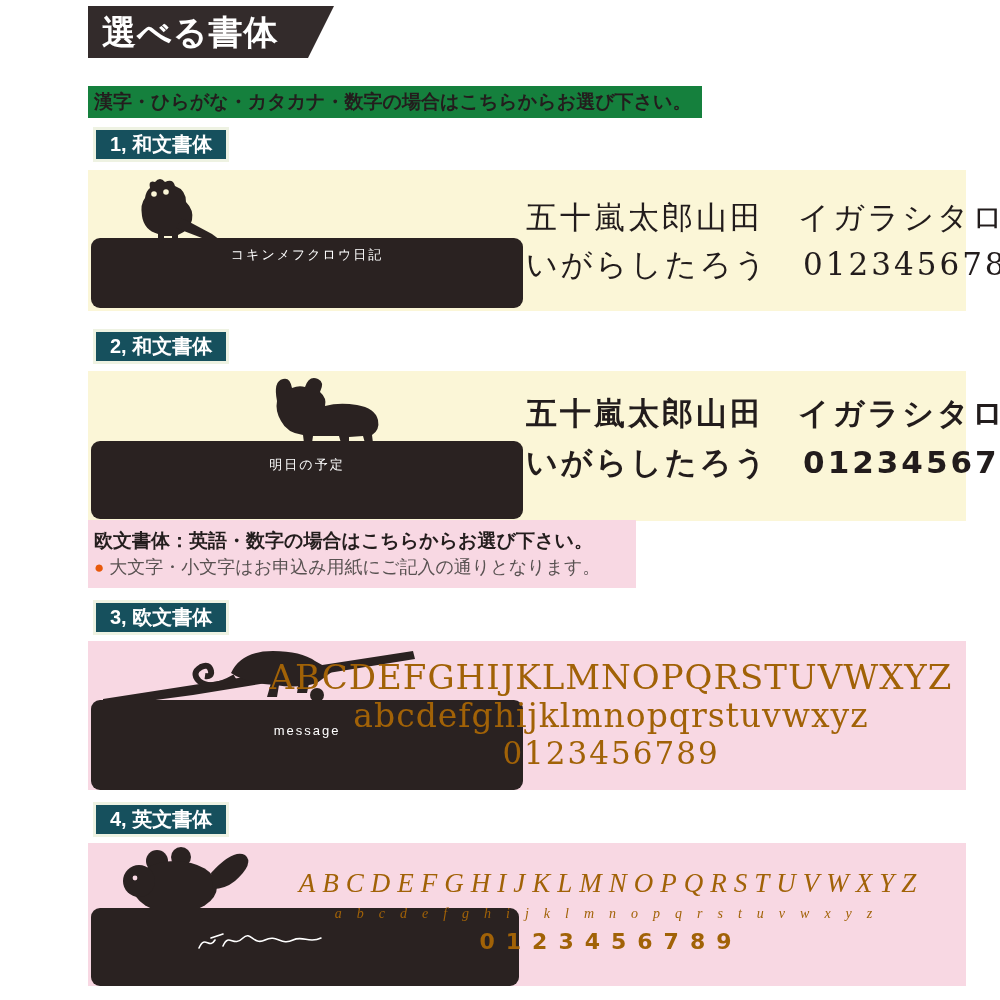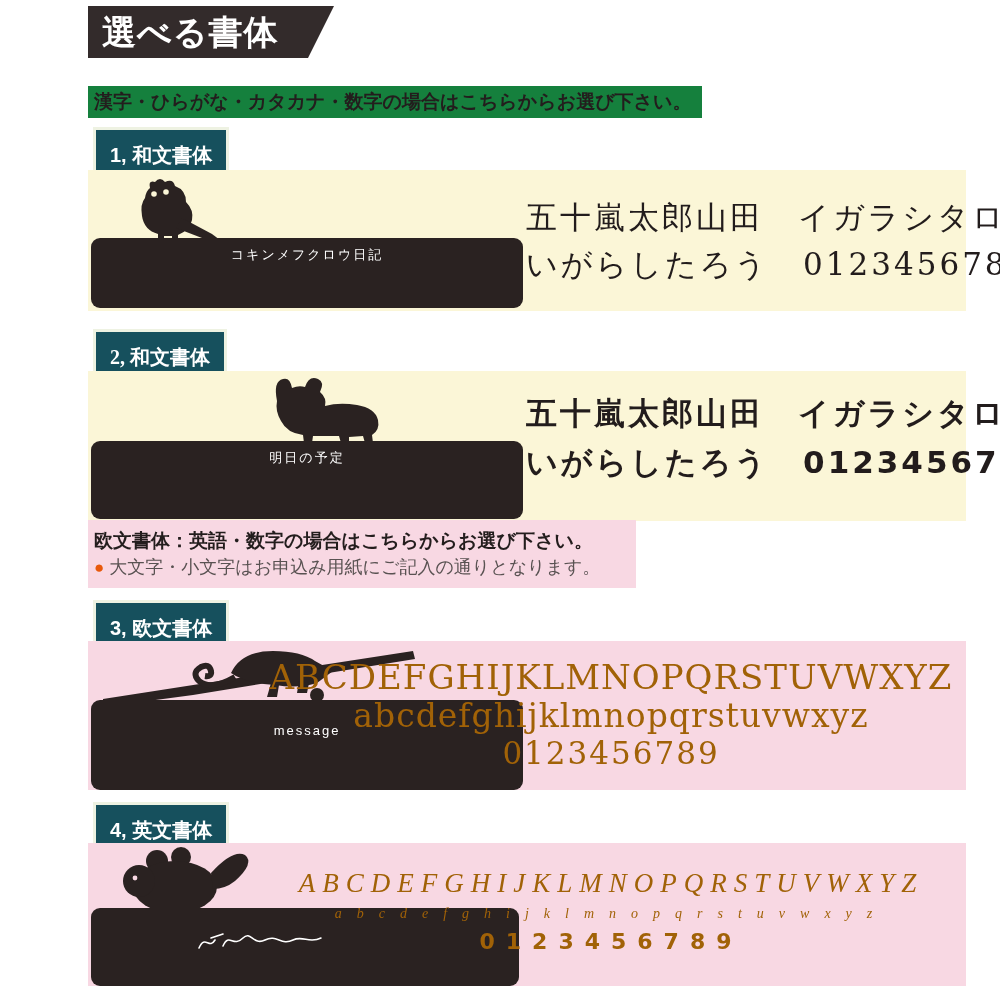--- a/index.html
+++ b/index.html
@@ -21,44 +21,44 @@
   
   .note-kanji {
     left:88px; top:86px; width:614px; height:32px; background:#15803d;
     font-size:19px; font-weight:bold; line-height:32px; padding-left:6px;
     box-sizing:border-box;
   }
 
   
   .sec-label {
     background:#16505d; color:#ffffff; font-size:20px; font-weight:bold;
-    padding:12px 14px; border:3px solid #eef2e2; white-space:nowrap;
+    padding:1px 14px; border:3px solid #eef2e2; white-space:nowrap;
   }
   .lbl1 { left:93px; top:127px; }
-  .lbl2 { left:93px; top:329px;font-family:Liberation Serif, serif; }
+  .lbl2 { left:93px; top:329px; }
   .lbl3 { left:93px; top:600px; }
   .lbl4 { left:93px; top:802px; }
 
   
   .band { left:88px; width:878px; }
   .band-cream { background:#fbf6d7; }
   .band-pink  { background:#f8d8e3; }
   .band1 { top:170px; height:141px; }
   .band2 { top:371px; height:150px; }
   .band3 { top:641px; height:149px; }
   .band4 { top:843px; height:143px; }
 
   
   .plaque {
     position:absolute; background:#2a2221; border-radius:9px;
     color:#ffffff; text-align:center;
   }
   .plaque-text { font-size:13px; letter-spacing:2px; color:#ffffff; }
   .plq1 { left:3px;  top:68px; width:432px; height:70px; padding-top:7px; box-sizing:border-box; }
-  .plq2 { left:3px;  top:70px; width:432px; height:78px; padding-top:7px; box-sizing:border-box; }
+  .plq2 { left:3px;  top:70px; width:432px; height:78px; padding-top:14px; box-sizing:border-box; }
   .plq3 { left:3px;  top:59px; width:432px; height:90px; padding-top:21px; box-sizing:border-box; }
   .plq4 { left:3px;  top:65px; width:428px; height:78px; padding-top:8px; box-sizing:border-box; }
 
   .animal { position:absolute; }
   .animal svg { display:block; width:100%; height:100%; }
   .ani1 { left:32px;  top:6px;  width:118px; height:64px; }
   .ani2 { left:127px; top:4px;  width:240px; height:68px; }
   .ani3 { left:15px;  top:2px;  width:320px; height:60px; }
   .ani4 { left:25px;  top:4px;  width:150px; height:64px; }
 

